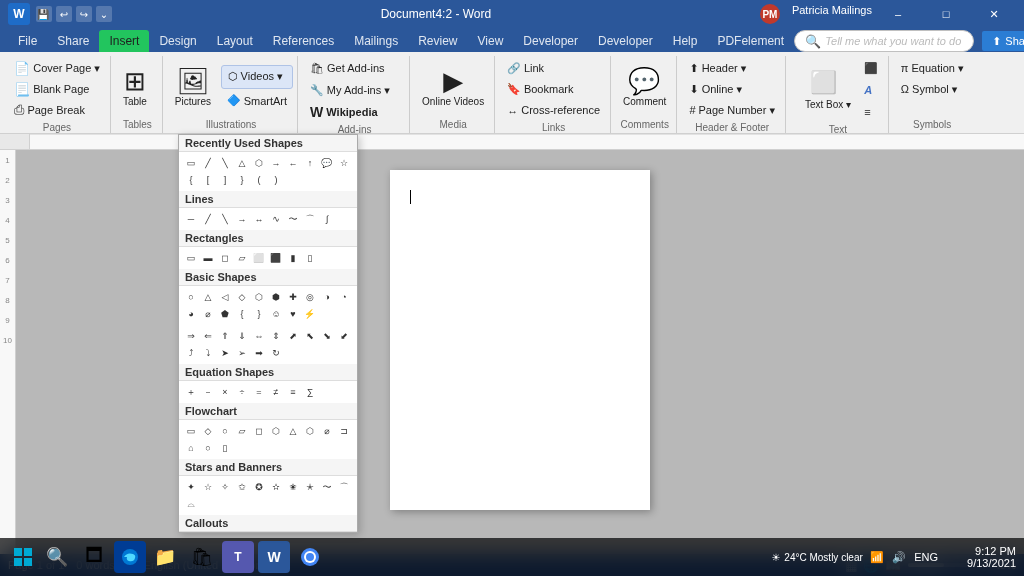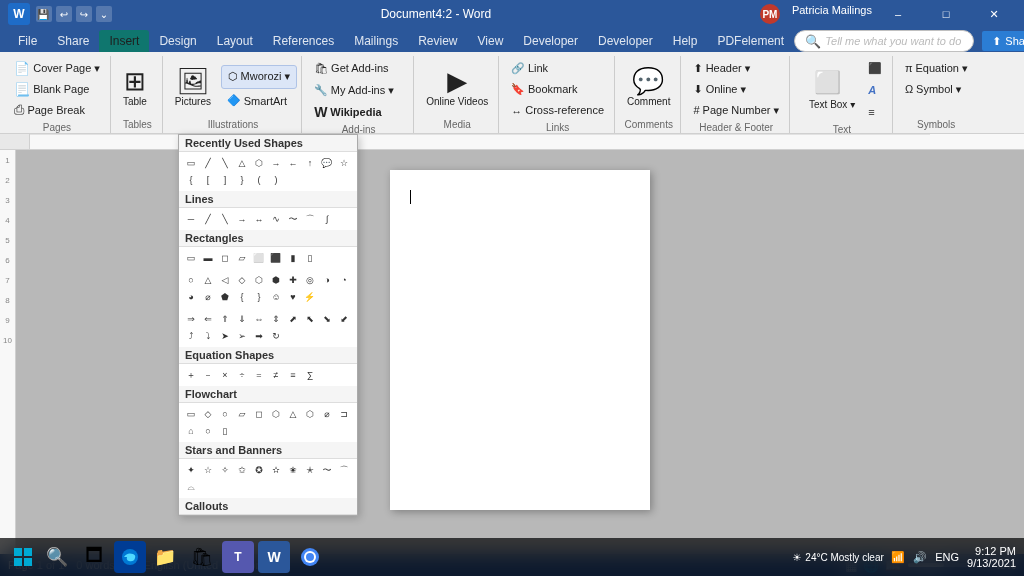--- a/index.html
+++ b/index.html
@@ -36,21 +36,21 @@
       padding: 4px 10px;
       font-size: 12px;
       color: rgba(255,255,255,0.85);
       cursor: pointer;
       border-radius: 3px 3px 0 0;
       height: 22px;
       display: flex;
       align-items: center;
     }
     .ribbon-tab.active {
-      background: #0f766e;
+      background: #22c55e;
       color: #1f1f1f;
     }
     .ribbon-tab-right { margin-left: auto; display: flex; align-items: center; }
     .share-btn { background: #2b7dd4; color: white; padding: 3px 10px; border-radius: 2px; font-size: 11px; cursor: pointer; display: flex; align-items: center; gap: 4px; height: 20px; }
 
     
     .ribbon {
       height: 82px;
       background: #f0f0f0;
       border-bottom: 1px solid #d0d0d0;
@@ -222,21 +222,21 @@
       gap: 4px;
       position: absolute;
       bottom: 0;
       left: 0;
       right: 0;
       backdrop-filter: blur(10px);
     }
     .taskbar-start { width: 30px; height: 30px; display: flex; align-items: center; justify-content: center; cursor: pointer; }
     .taskbar-icon { width: 32px; height: 32px; border-radius: 4px; display: flex; align-items: center; justify-content: center; cursor: pointer; font-size: 18px; }
     .taskbar-right { margin-left: auto; display: flex; align-items: center; gap: 8px; font-size: 11px; color: white; }
-    .taskbar-time { text-align: right; }
+    .taskbar-time { text-align: right; margin-left: 21px; }
     .taskbar-sys { display: flex; align-items: center; gap: 4px; font-size: 10px; }
 
     .rg { display: flex; flex-direction: column; padding: 2px 4px 0 4px; border-right: 1px solid #ccc; min-width: 50px; }
     .rg-body { display: flex; align-items: center; gap: 2px; flex: 1; padding-bottom: 2px; }
     .rg-label { font-size: 10px; color: #666; text-align: center; padding-bottom: 3px; }
 
     .big-btn {
       display: flex; flex-direction: column; align-items: center; justify-content: center;
       gap: 2px; padding: 2px 5px; cursor: pointer; border-radius: 2px;
       min-width: 36px; border: 1px solid transparent; color: #222;
@@ -345,21 +345,21 @@
 
   <div class="rg" style="min-width:130px;">
     <div class="rg-body" style="gap:4px;">
       <div class="big-btn">
         <span class="big-icon">🖼</span>
         <span class="btn-lbl">Pictures</span>
       </div>
       <div style="display:flex;flex-direction:column;gap:2px;">
         <div class="shapes-big-btn">
           <span>⬡</span>
-          <span>Mworozi ▾</span>
+          <span>Videos ▾</span>
         </div>
         <div class="sm-btn">
           <span>🔷</span>
           <span>SmartArt</span>
         </div>
       </div>
     </div>
     <div class="rg-label">Illustrations</div>
   </div>
 
@@ -511,20 +511,21 @@
       <div class="shape-icon">▭</div>
       <div class="shape-icon">▬</div>
       <div class="shape-icon">◻</div>
       <div class="shape-icon">▱</div>
       <div class="shape-icon">⬜</div>
       <div class="shape-icon">⬛</div>
       <div class="shape-icon">▮</div>
       <div class="shape-icon">▯</div>
     </div>
 
+    <div class="dropdown-section-title">Basic Shapes</div>
     <div class="dropdown-shapes-row">
       <div class="shape-icon">○</div>
       <div class="shape-icon">△</div>
       <div class="shape-icon">◁</div>
       <div class="shape-icon">◇</div>
       <div class="shape-icon">⬡</div>
       <div class="shape-icon">⬢</div>
       <div class="shape-icon">✚</div>
       <div class="shape-icon">◎</div>
       <div class="shape-icon">◑</div>

